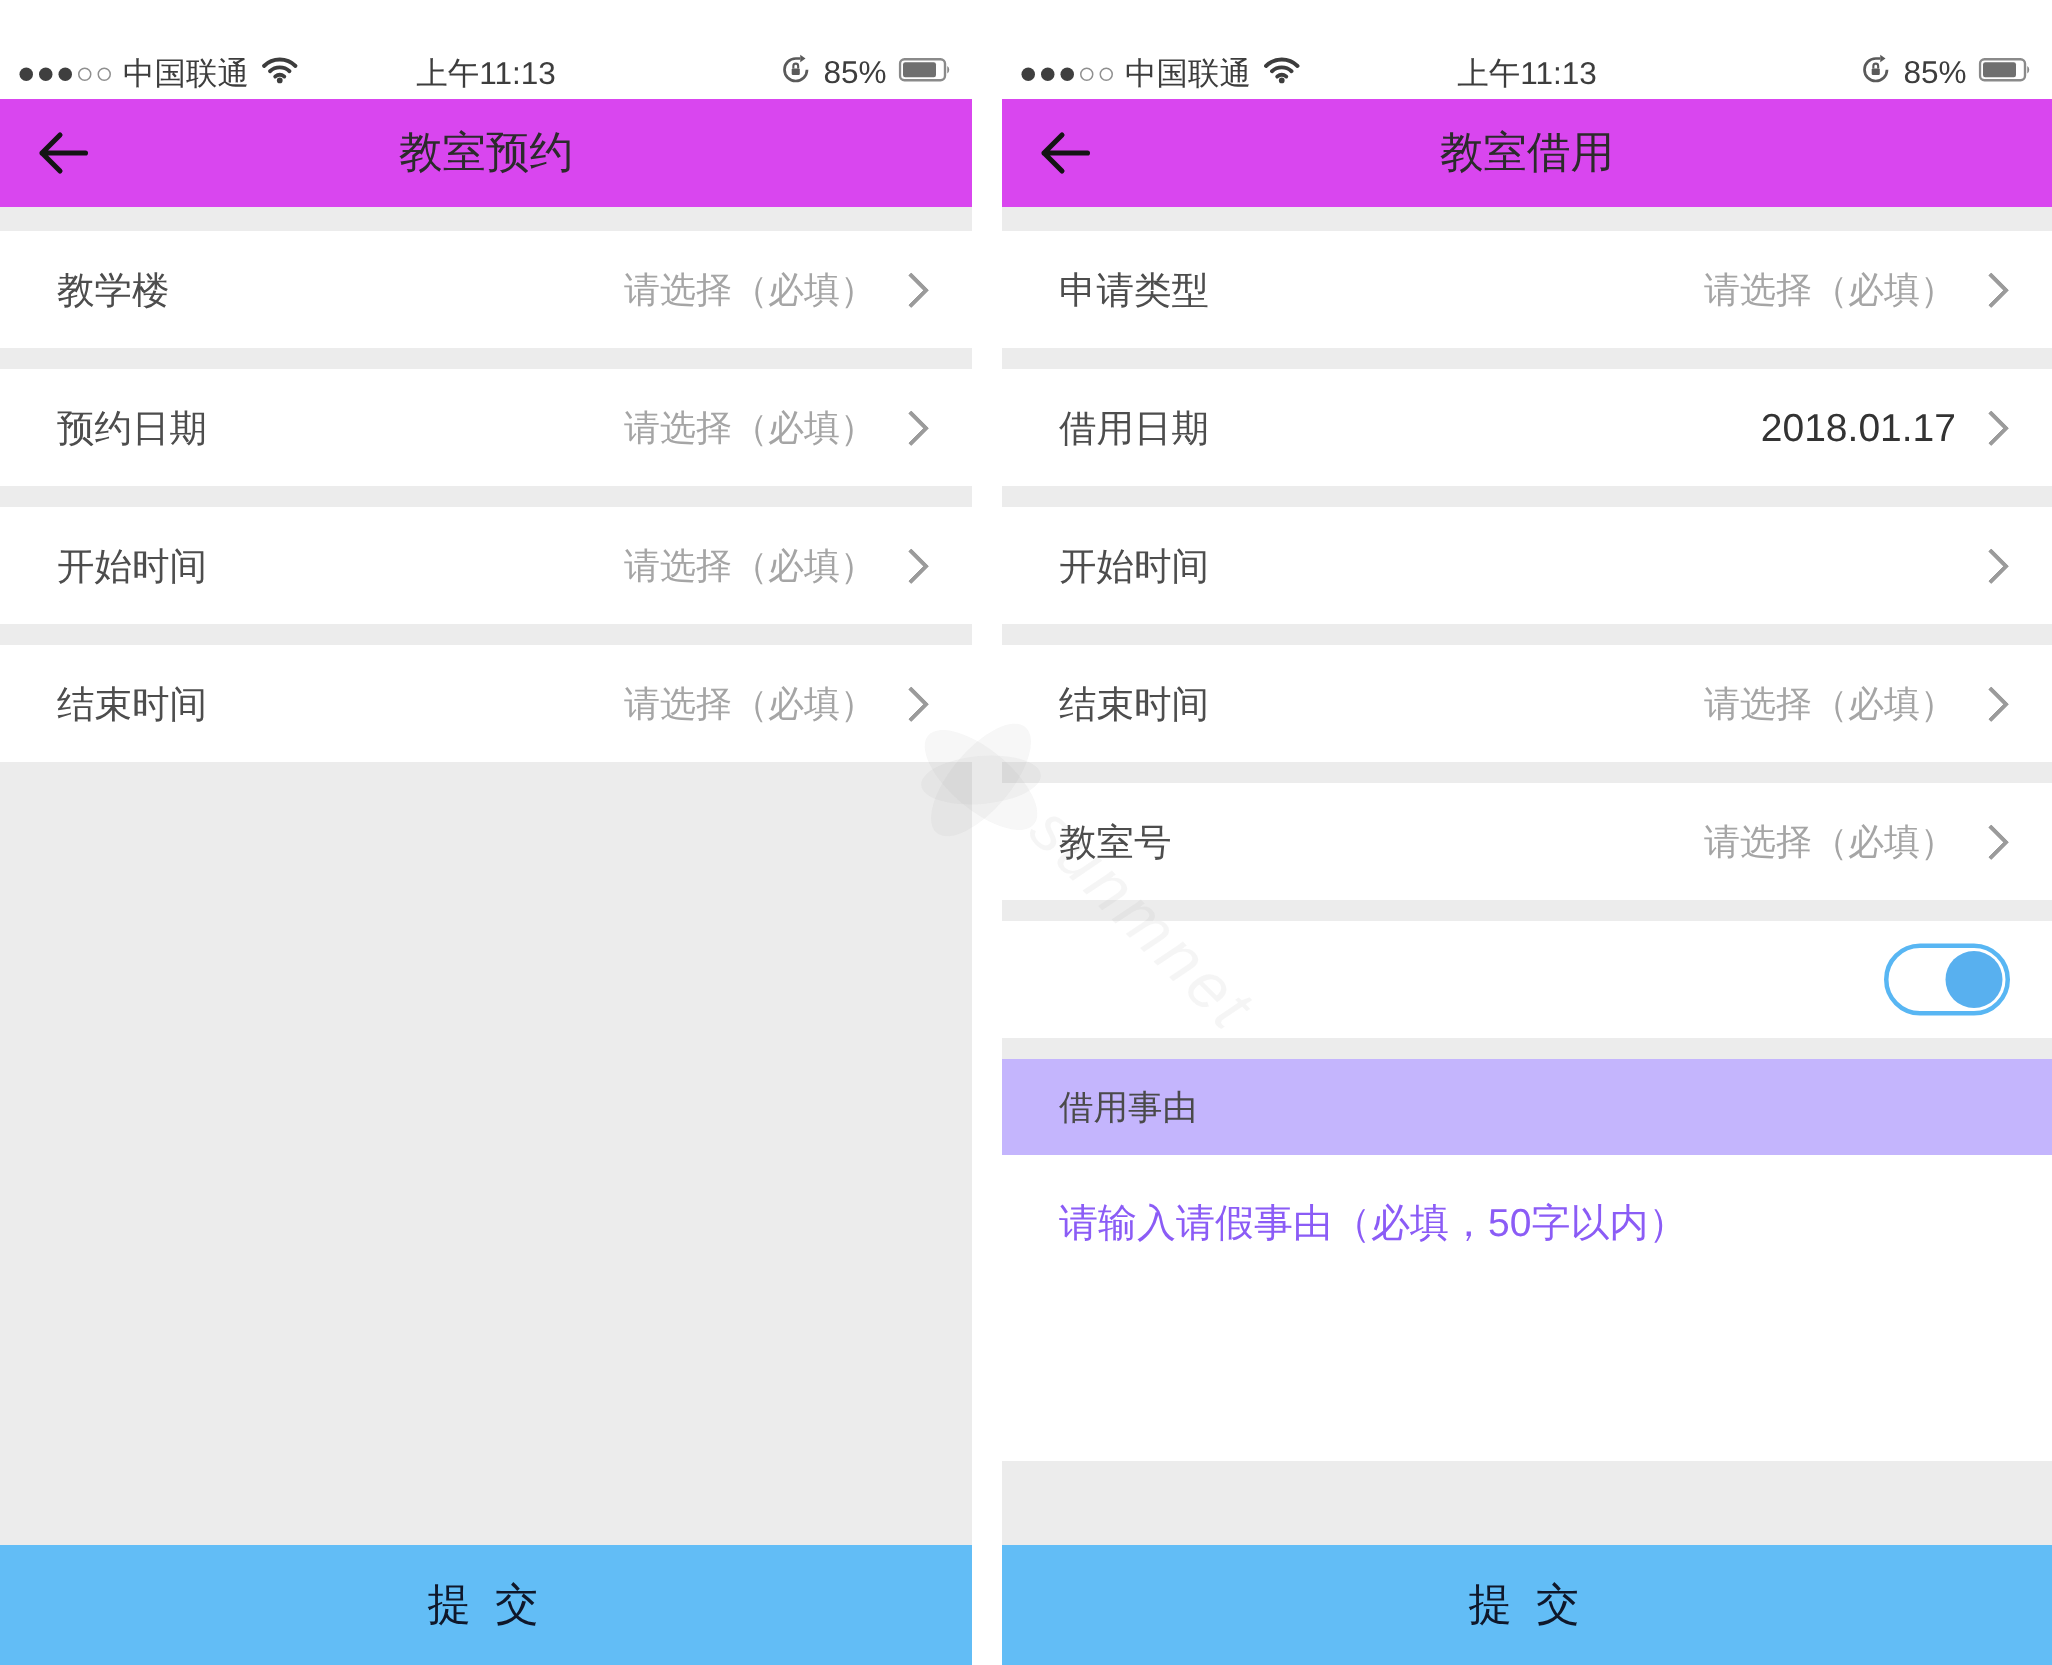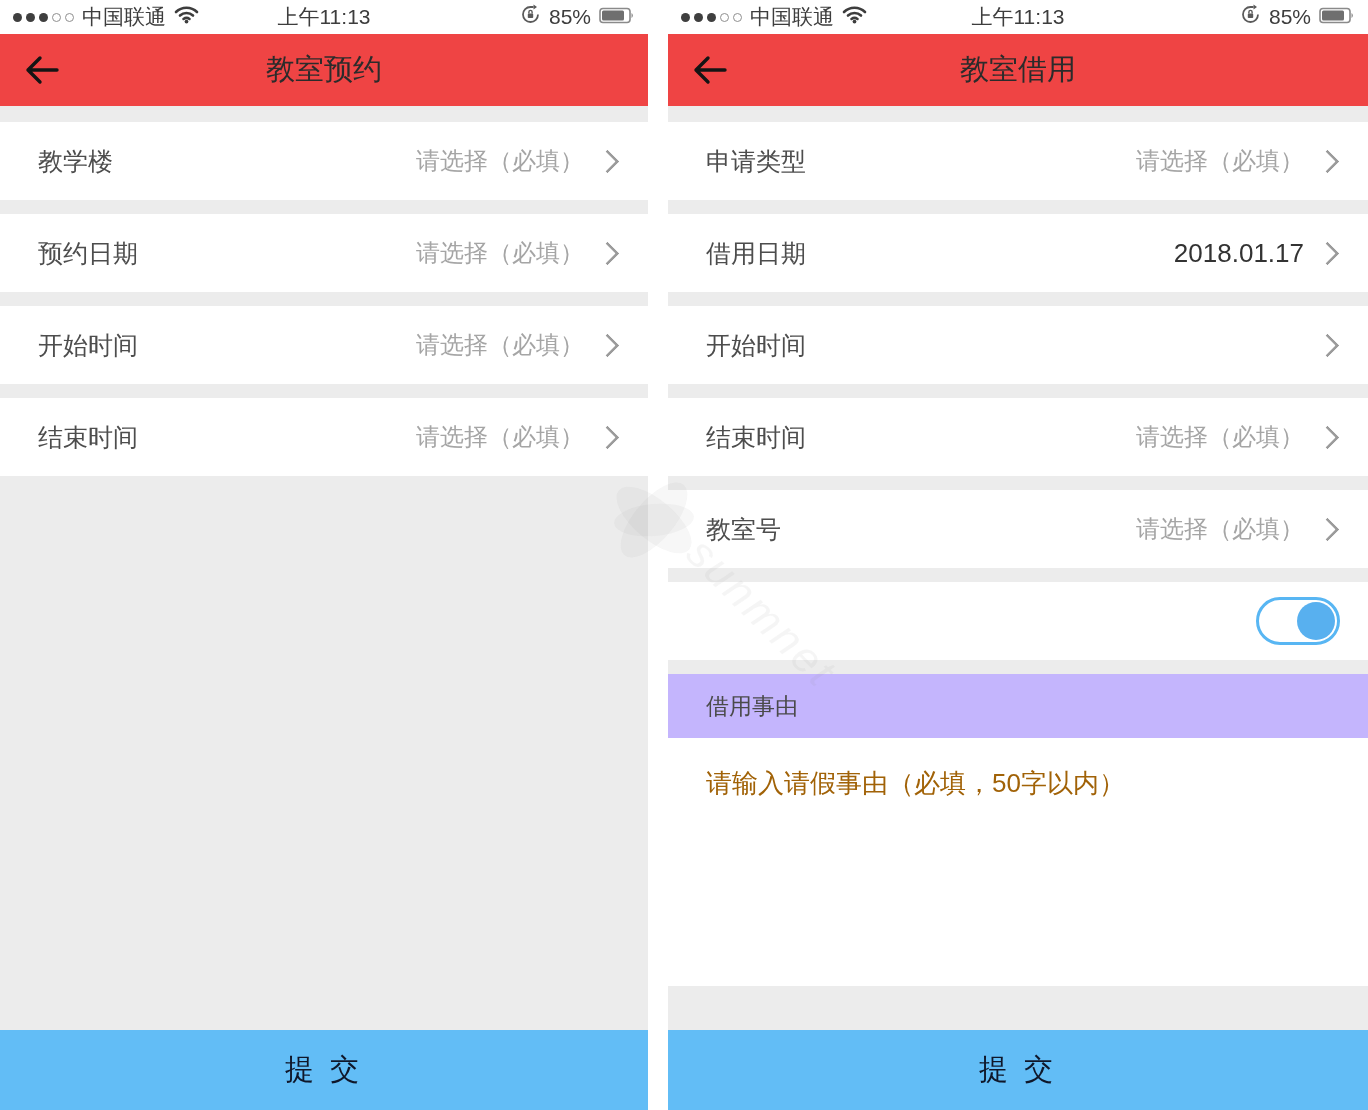--- a/index.html
+++ b/index.html
@@ -4,31 +4,31 @@
 <style>
   html,body{margin:0;padding:0;background:#fff;}
   .canvas{position:relative;width:1368px;height:1110px;overflow:hidden;background:#fff;
           font-family:"Liberation Sans", sans-serif;}
   .phone{position:absolute;top:0;height:1110px;background:#fff;display:flex;flex-direction:column;}
   .phone.left{left:0;width:648px;}
   .phone.right{left:668px;width:700px;}
 
   
   .sb{height:34px;display:flex;align-items:center;padding:0 13px;position:relative;
-      font-size:21px;color:#3d3d3d;flex:0 0 auto;}
+      font-size:21px;color:#3d3d3d;flex:0 0 auto;margin-top:32px;}
   .sb-left{display:flex;align-items:center;gap:8px;z-index:2;}
   .dots{display:flex;gap:4px;align-items:center;}
   .dot{width:9px;height:9px;border-radius:50%;box-sizing:border-box;}
   .dot.f{background:#3f3f3f;}
   .dot.o{border:1.5px solid #8f8f8f;}
   .sb-time{position:absolute;left:0;right:0;text-align:center;z-index:1;}
   .sb-right{margin-left:auto;display:flex;align-items:center;gap:8px;z-index:2;}
 
   
-  .nav{height:72px;position:relative;display:flex;align-items:center;flex:0 0 auto;background:#ef4444;}
+  .nav{height:72px;position:relative;display:flex;align-items:center;flex:0 0 auto;background:#d946ef;}
   .nav-title{position:absolute;left:0;right:0;text-align:center;font-size:29px;font-weight:500;color:#2b2b2b;}
   .back-btn{margin-left:20px;z-index:2;background:none;border:none;padding:4px;cursor:pointer;line-height:0;}
 
   .sep{background:#ececec;flex:0 0 auto;}
   .s16{height:16px;}
   .s14{height:14px;}
 
   .row{height:78px;background:#fff;display:flex;align-items:center;
        padding:0 28px 0 38px;flex:0 0 auto;}
   .row-label{font-size:25px;color:#4d4d4d;}
@@ -44,22 +44,22 @@
           font-size:29px;letter-spacing:4px;font-family:inherit;cursor:pointer;}
 
   
   .toggle{margin-left:auto;width:84px;height:48px;box-sizing:border-box;border:3px solid #58b6f3;
           border-radius:26px;background:#fff;position:relative;cursor:pointer;flex:0 0 auto;}
   .knob{position:absolute;right:2px;top:2px;width:38px;height:38px;border-radius:50%;background:#58b0ef;}
 
   
   .reason-head{height:64px;background:#c4b5fd;display:flex;align-items:center;
                padding-left:38px;font-size:23px;color:#4a4a4a;flex:0 0 auto;}
-  .reason-box{height:248px;background:#fff;padding:28px 30px 0 38px;box-sizing:border-box;
-              font-size:26px;color:#a16207;flex:0 0 auto;}
+  .reason-box{height:204px;background:#fff;padding:28px 30px 0 38px;box-sizing:border-box;
+              font-size:26px;color:#8b5cf6;flex:0 0 auto;}
 
   
   .watermark{position:absolute;left:592px;top:448px;width:300px;height:300px;
              pointer-events:none;z-index:9;opacity:.55;}
 </style>
 </head>
 <body>
 
 <div class="canvas">
 

